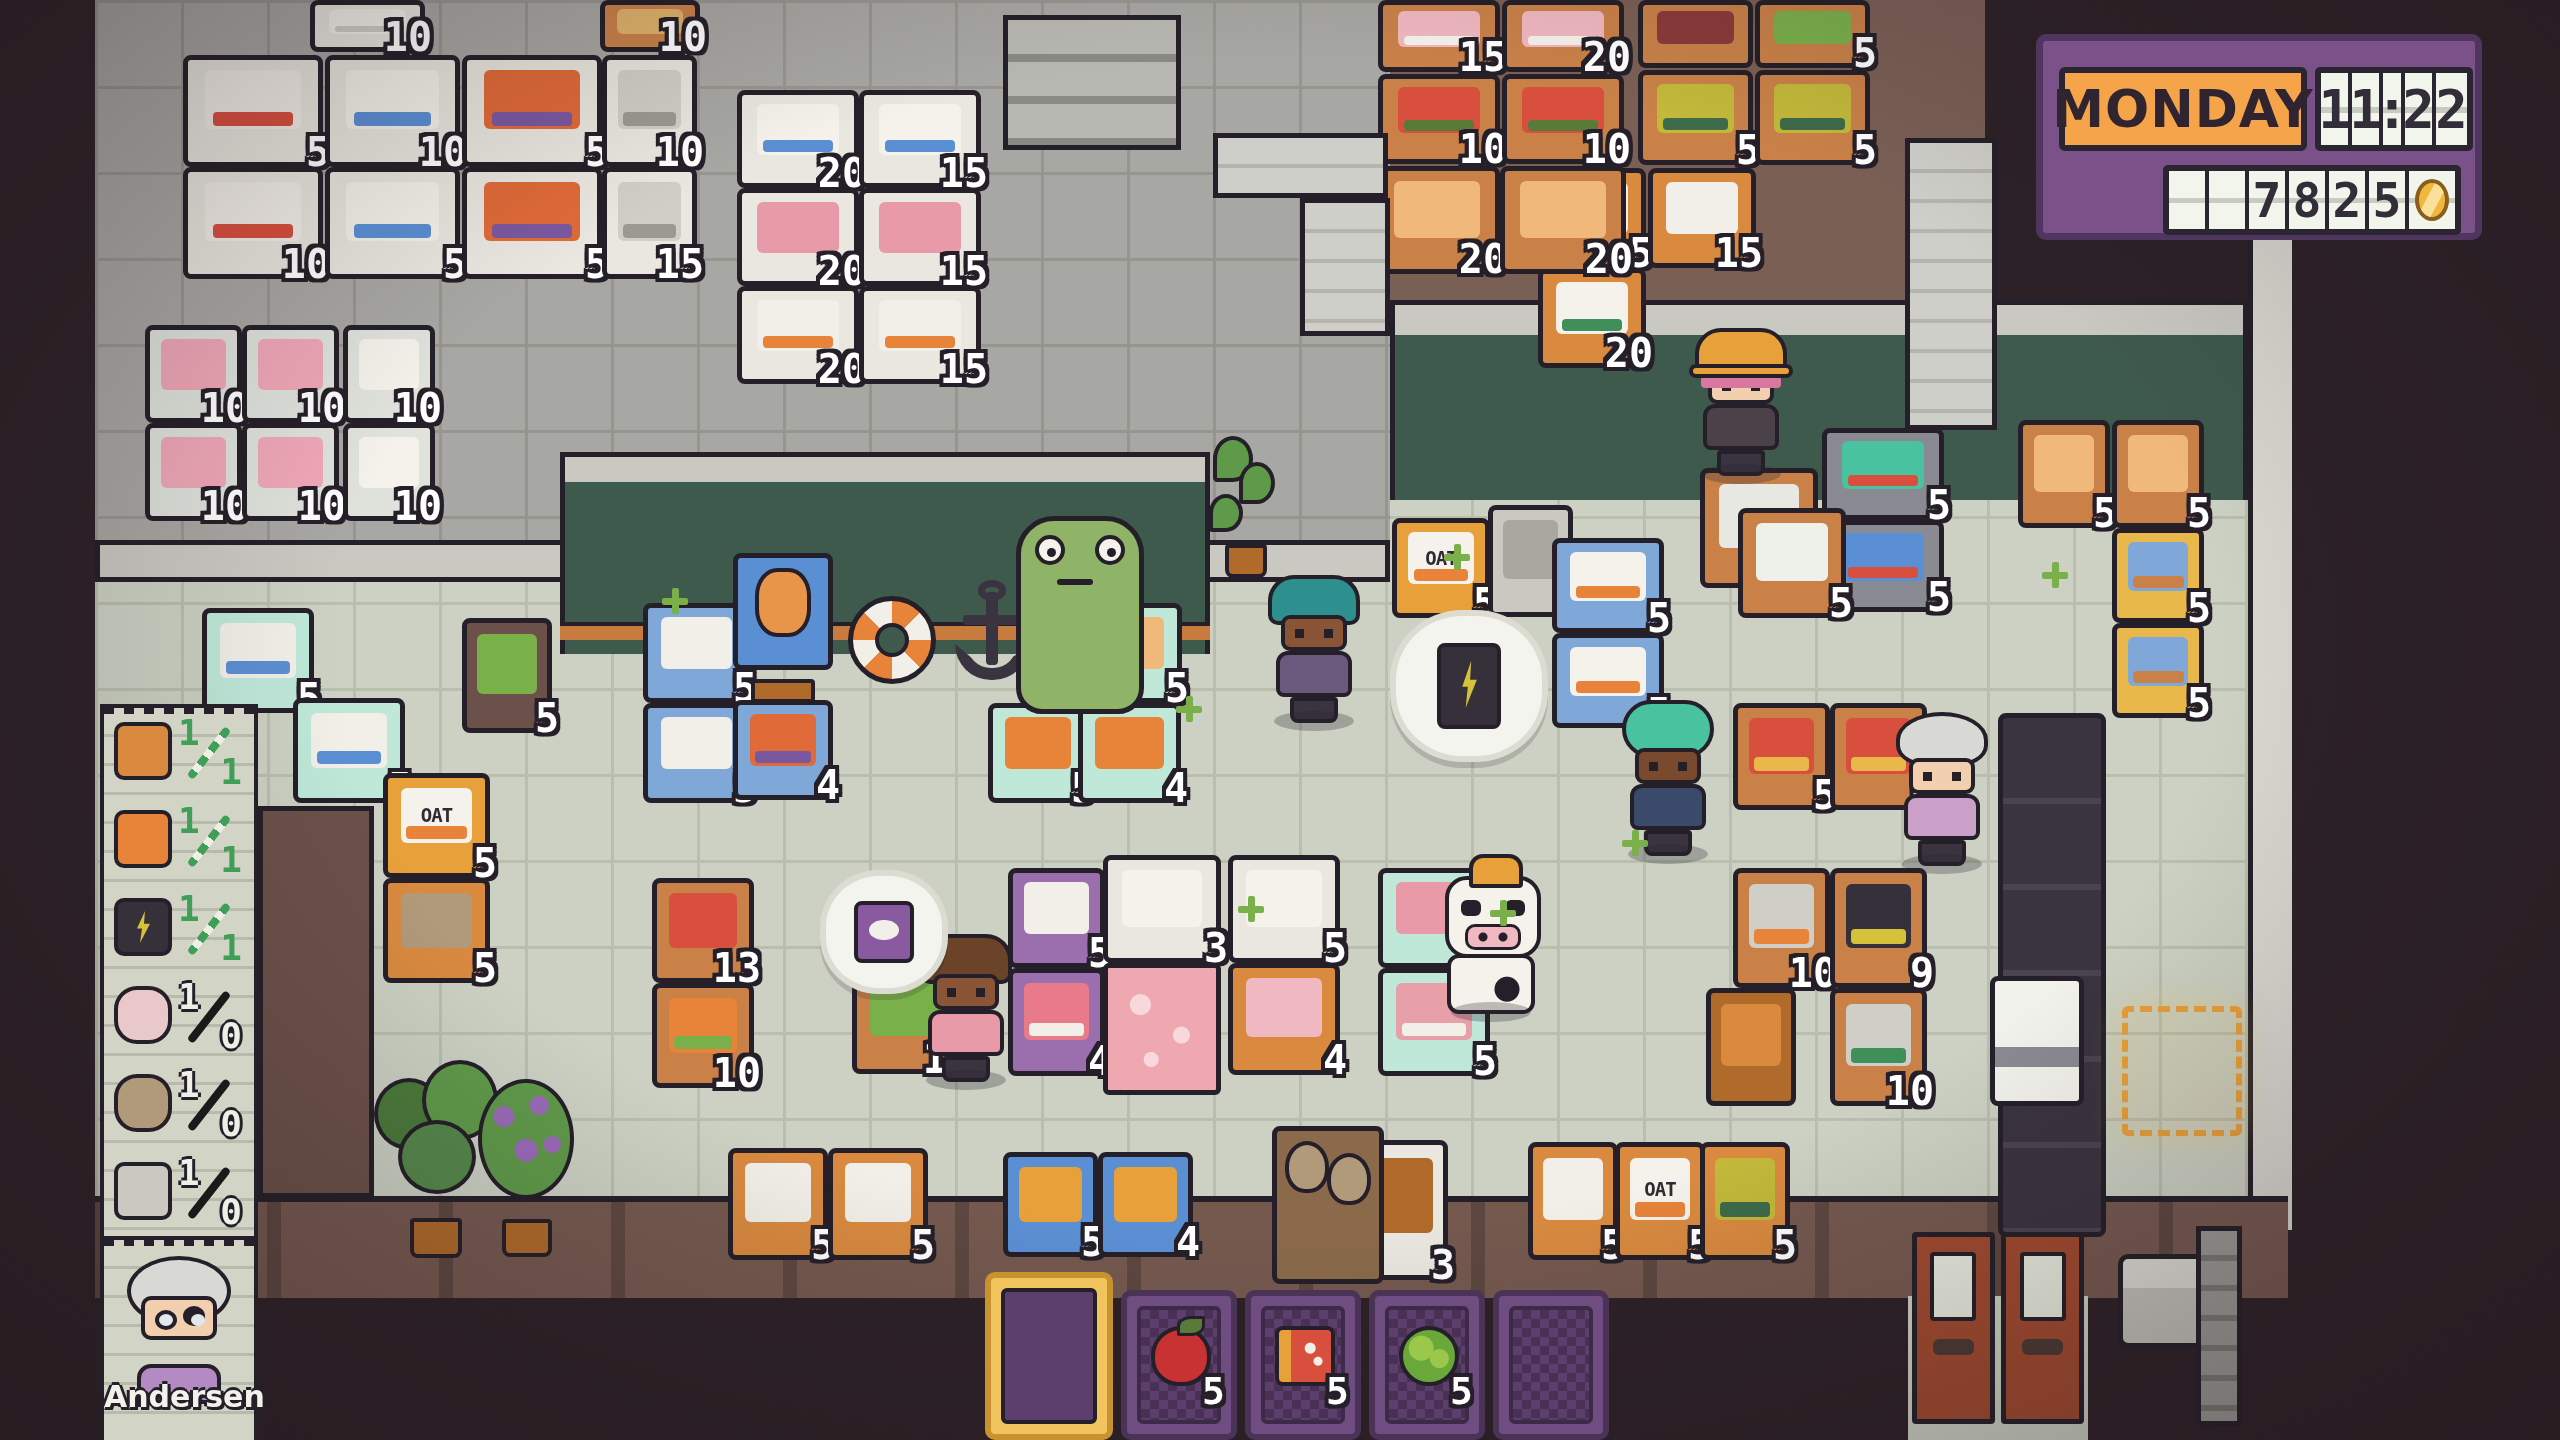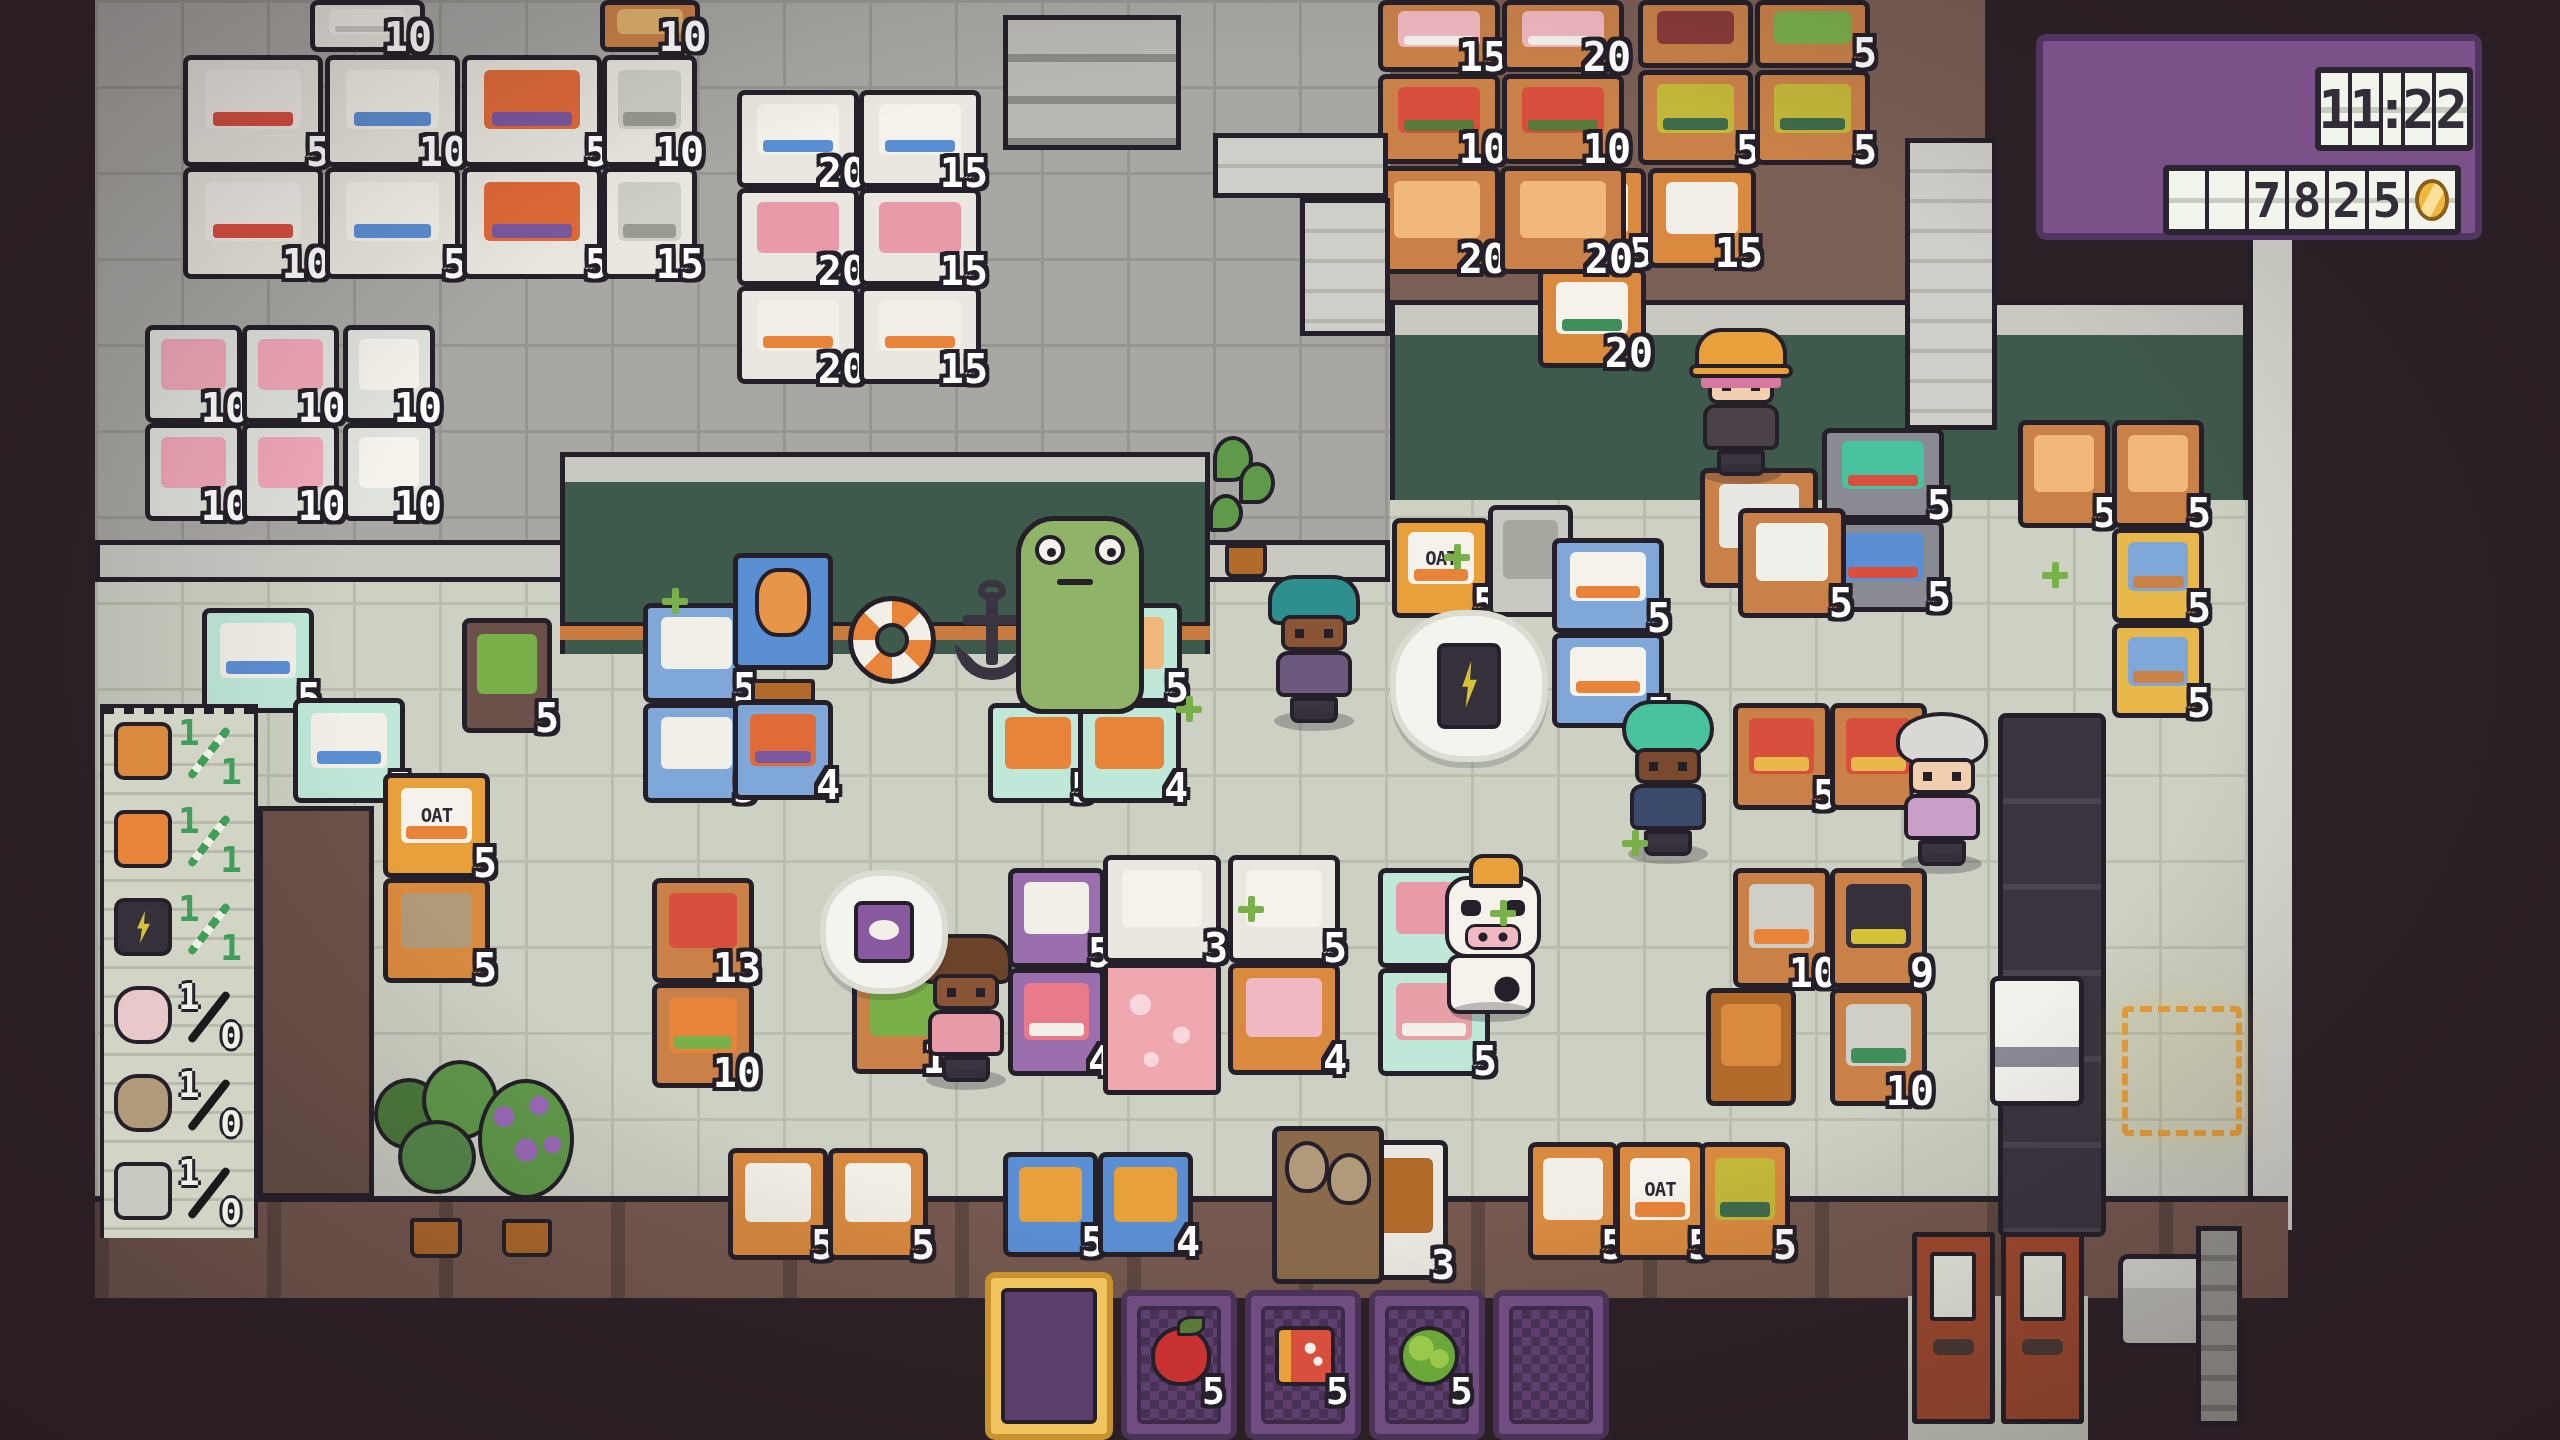--- a/index.html
+++ b/index.html
@@ -758,20 +758,21 @@
           <div class="cowhat"></div>
           <div class="coweye" style="left: 12px;"></div>
           <div class="coweye" style="right: 12px;"></div>
           <div class="cowmuz" style="background-image: radial-gradient(circle at 30% 50%, rgb(36, 31, 40) 4px, transparent 5px), radial-gradient(circle at 70% 50%, rgb(36, 31, 40) 4px, transparent 5px);"></div>
         </div>
         <div class="cowbody"></div>
       </div>
     </div>
 
   <div id="hud">
+    <div id="day-badge">MONDAY</div>
     <div id="clock" class="cellbar">
         <div class="cell">1</div>
         <div class="cell">1</div>
         <div class="cell colon">:</div>
         <div class="cell">2</div>
         <div class="cell">2</div>
       </div>
     <div id="money" class="cellbar">
         <div class="cell"></div>
         <div class="cell"></div>
@@ -831,20 +832,30 @@
       <div class="task">
         <div class="ticon" style="background: rgb(201, 201, 193); border-radius: 10px;"></div>
         <div class="fr todo">
           <div class="t">1</div>
           <div class="sl"></div>
           <div class="b">0</div>
         </div>
       </div>
     </div>
 
+  <div class="pcard" style="left:100px;top:1236px;width:158px;height:204px;">
+    <div class="phead">
+      <div class="phair" style="background:#d8d8d4;height:70px;border-radius:50%;"></div>
+      <div class="pface" style="background:#f2cfae;">
+          <div class="pglass"></div>
+        </div>
+      <div class="pbody" style="background:#b48ac2;"></div>
+    </div>
+    <div class="pname">Andersen</div>
+  </div>
 
   <div id="hotbar">
       <div class="slot sel">
         <div class="pane"></div>
       </div>
       <div class="slot">
         <div class="pane"></div>
         <div class="icon apple"></div>
         <div class="cnt">5</div>
       </div>

